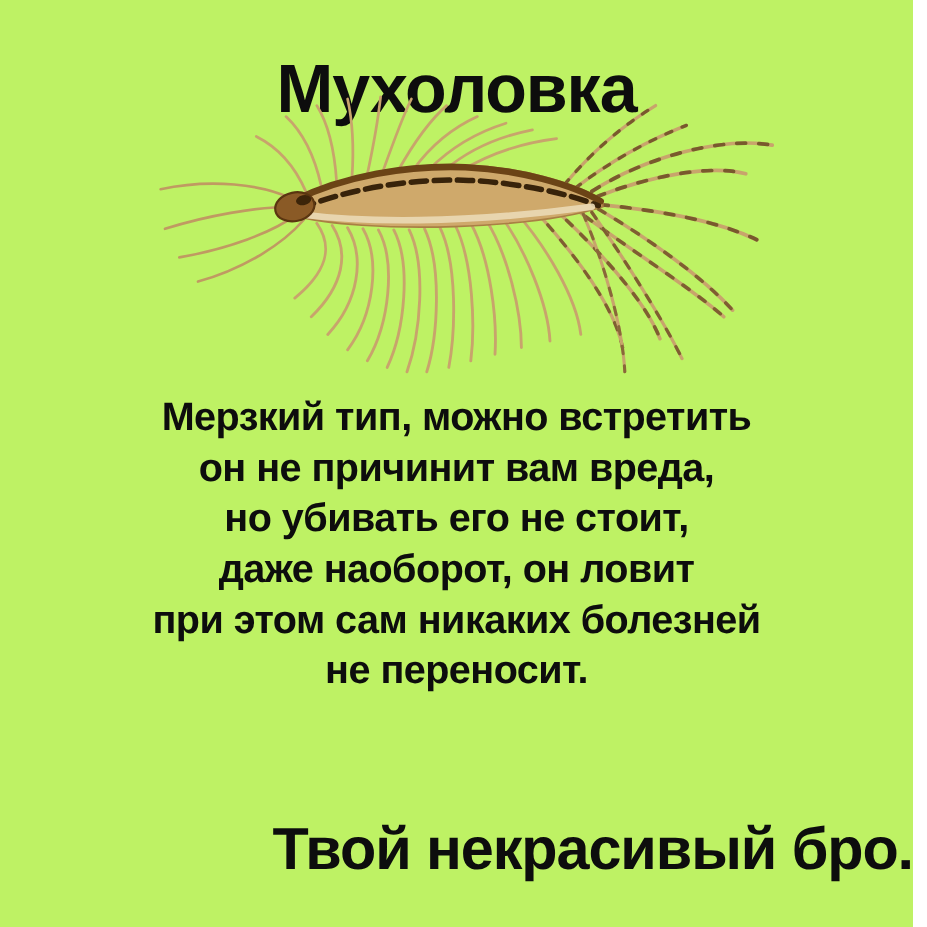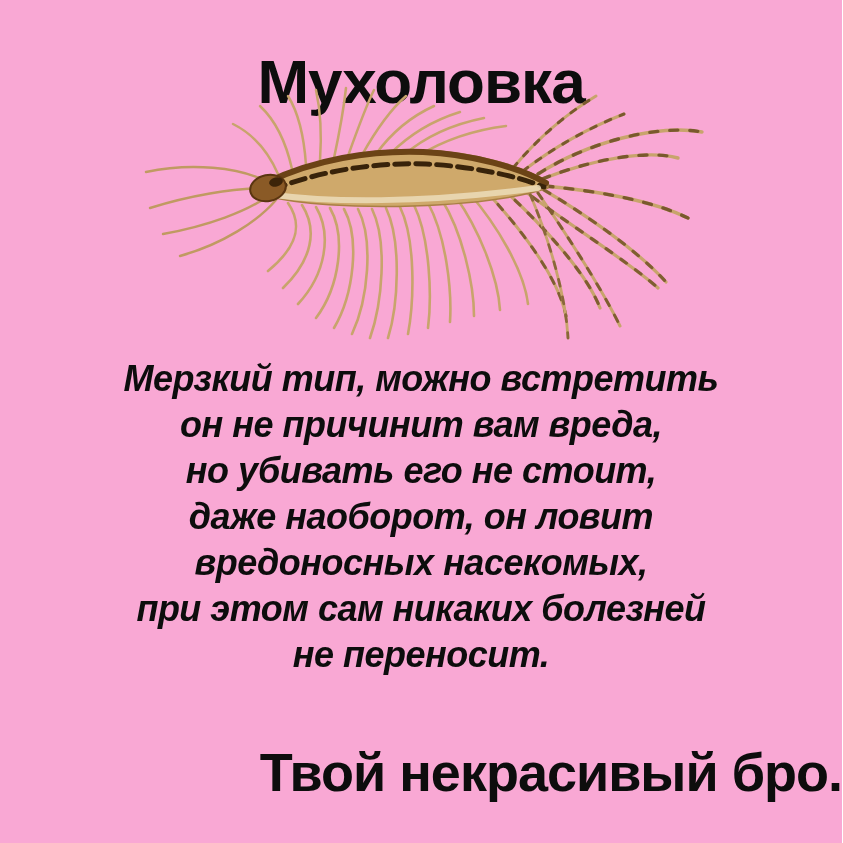--- a/index.html
+++ b/index.html
@@ -3,24 +3,25 @@
 <meta charset="utf-8">
 <style>
   html, body {
     margin: 0;
     padding: 0;
     background: #ffffff;
     font-family: "Liberation Sans", sans-serif;
   }
   .page {
     position: relative;
-    width: 842px;
+    width: 783px;
     height: 843px;
-    background: #f9a8d4;
+    background: #bef264;
     overflow: hidden;
+    padding-left: 47px;
   }
   .title {
     position: absolute;
     top: 4px;
     left: 0;
     width: 100%;
     text-align: center;
     font-size: 62px;
     line-height: 72px;
     font-weight: bold;
@@ -39,21 +40,20 @@
     position: absolute;
     top: 356px;
     left: 0;
     width: 100%;
     text-align: center;
     font-size: 36px;
     line-height: 46px;
     font-weight: bold;
     letter-spacing: -0.5px;
     color: #0d0d0d;
-    font-style: italic;
   }
   .footer {
     position: absolute;
     top: 738px;
     left: 0;
     width: 100%;
     text-align: right;
     font-size: 54px;
     line-height: 68px;
     font-weight: bold;
@@ -149,20 +149,19 @@
         <ellipse cx="158" cy="106" rx="7" ry="4.5" fill="#3c2409" transform="rotate(-12 158 106)"></ellipse>
       </g>
     </svg>
   </div>
 
   <div class="desc">
     <div>Мерзкий тип, можно встретить</div>
     <div>он не причинит вам вреда,</div>
     <div>но убивать его не стоит,</div>
     <div>даже наоборот, он ловит</div>
-    <div>вредоносных насекомых,</div>
     <div>при этом сам никаких болезней</div>
     <div>не переносит.</div>
   </div>
 
   <div class="footer">Твой некрасивый бро.</div>
 
 </div>
 
 </body></html>

